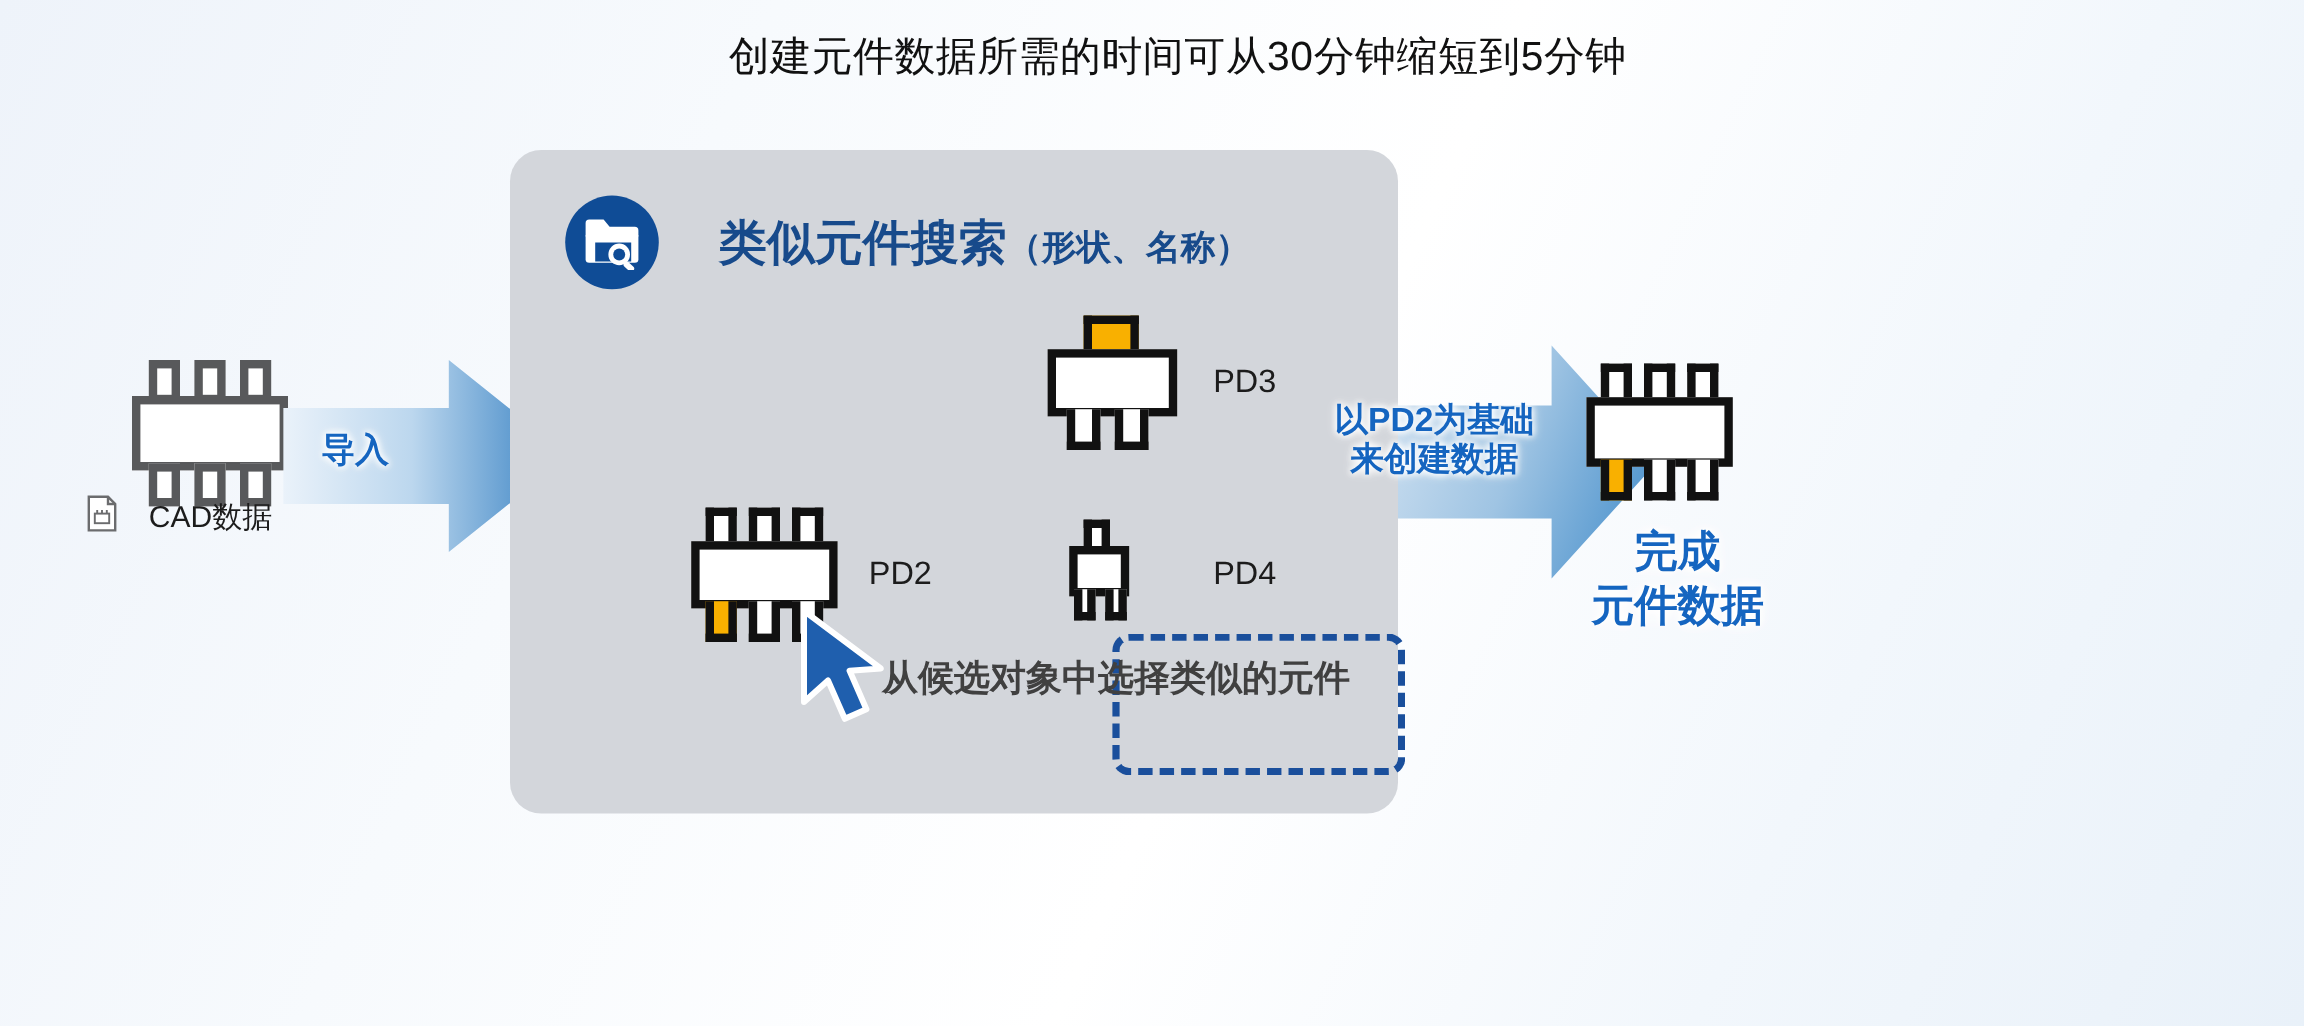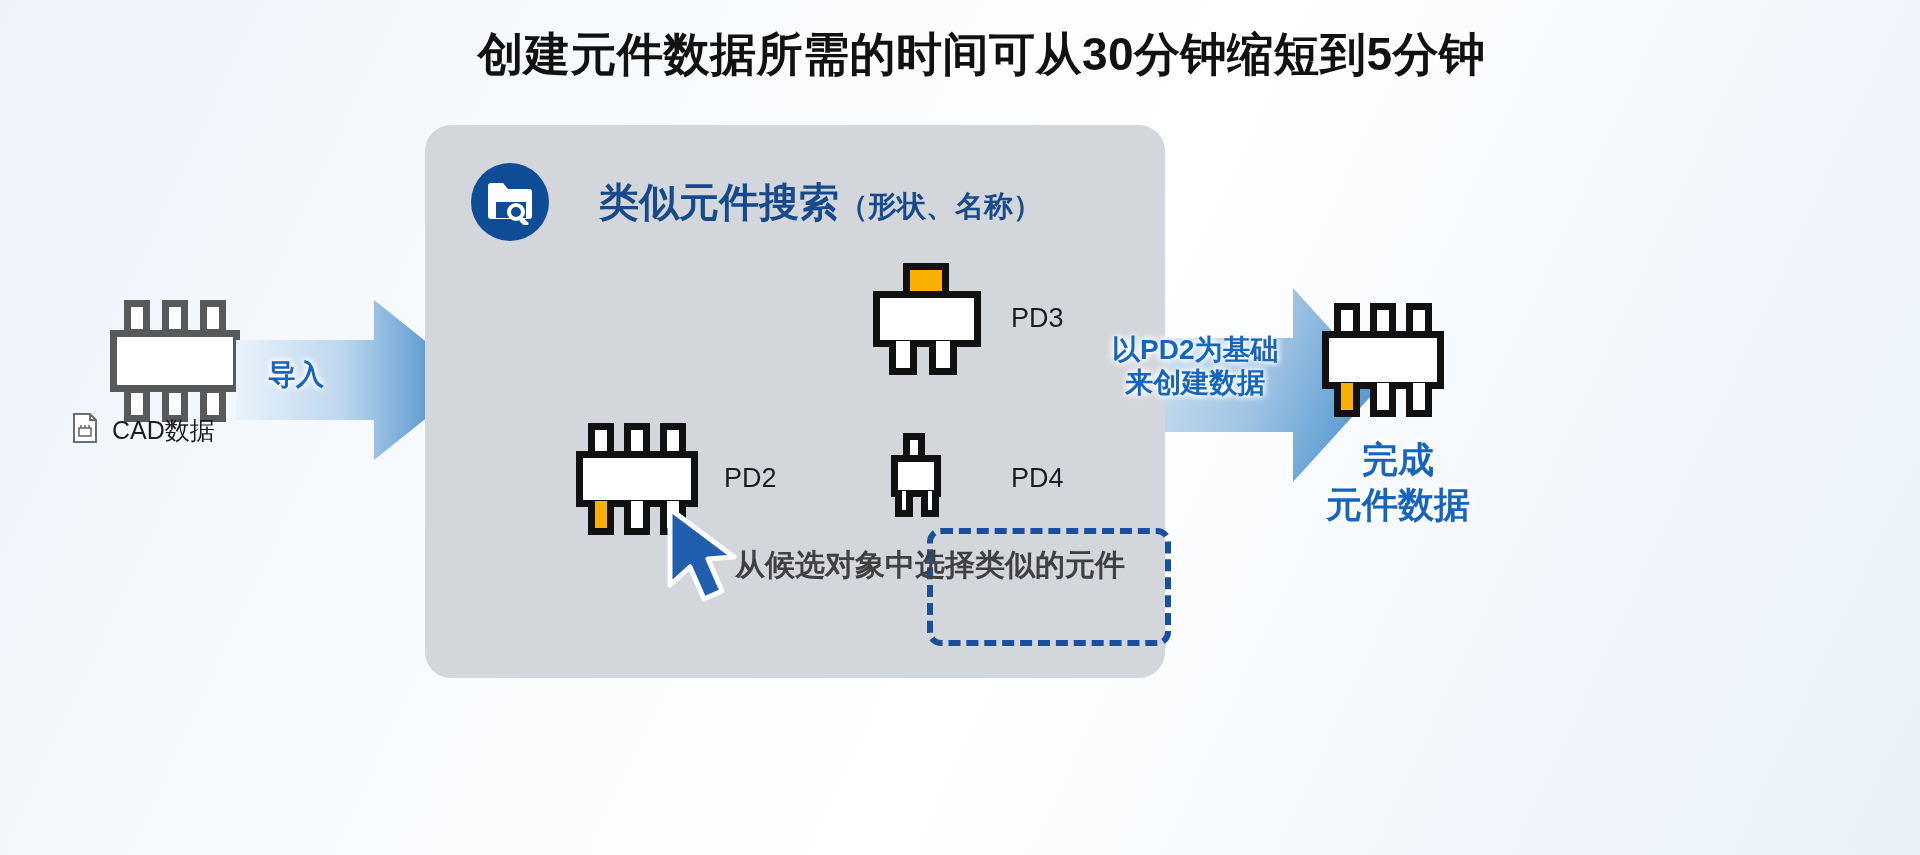--- a/index.html
+++ b/index.html
@@ -7,21 +7,21 @@
   body {
     font-family:"Liberation Sans","DejaVu Sans",sans-serif;
     background:linear-gradient(115deg,#eef3fa 0%,#f7fafd 28%,#ffffff 55%,#f2f7fc 78%,#e9f1f9 100%);
     position:relative; overflow:hidden;
   }
   #stage { position:absolute; inset:0; }
 
   
   #title {
     position:absolute; left:0; right:0; top:24px;
-    text-align:center; font-size:46px; font-weight:bold;
+    text-align:center; font-size:34px; font-weight:normal;
     color:#111; letter-spacing:.5px; white-space:nowrap;padding-left:43px;
   }
 
   
   #panel {
     position:absolute; left:425px; top:125px; width:740px; height:553px;
     background:#d3d6db; border-radius:26px;
   }
   #panel-head { position:absolute; left:46px; top:38px; display:flex; align-items:center; gap:18px; }
   .circ-icon {
@@ -53,21 +53,21 @@
   #pick-note {
     position:absolute; left:735px; top:545px;
     font-size:30px; font-weight:bold; color:#404040; white-space:nowrap;
   }
 
   
   #cad-chip { position:absolute; left:118px; top:300px; }
   #cad-chip .body { position:absolute; background:#fff; border:7px solid #58595b; box-sizing:border-box; }
   #cad-chip .pin  { position:absolute; background:#fff; border:7px solid #58595b; box-sizing:border-box; }
   #cad-row { position:absolute; left:72px; top:412px; display:flex; align-items:center; gap:14px; }
-  #cad-label { font-size:25px; color:#1c1c1c; white-space:nowrap; }
+  #cad-label { font-size:25px; color:#1c1c1c; white-space:nowrap;margin-left:12px; }
 
   
   .arrow { position:absolute; }
   .tag-note {
     position:absolute; font-size:28px; font-weight:bold; color:#1565c0;
     line-height:1.18; white-space:nowrap; text-align:center;
     text-shadow:0 0 6px #fff,0 0 6px #fff,0 0 10px #fff;
   }
   #import-tag { left:268px; top:358px; }
   #basis-tag  { left:1112px; top:333px; }

